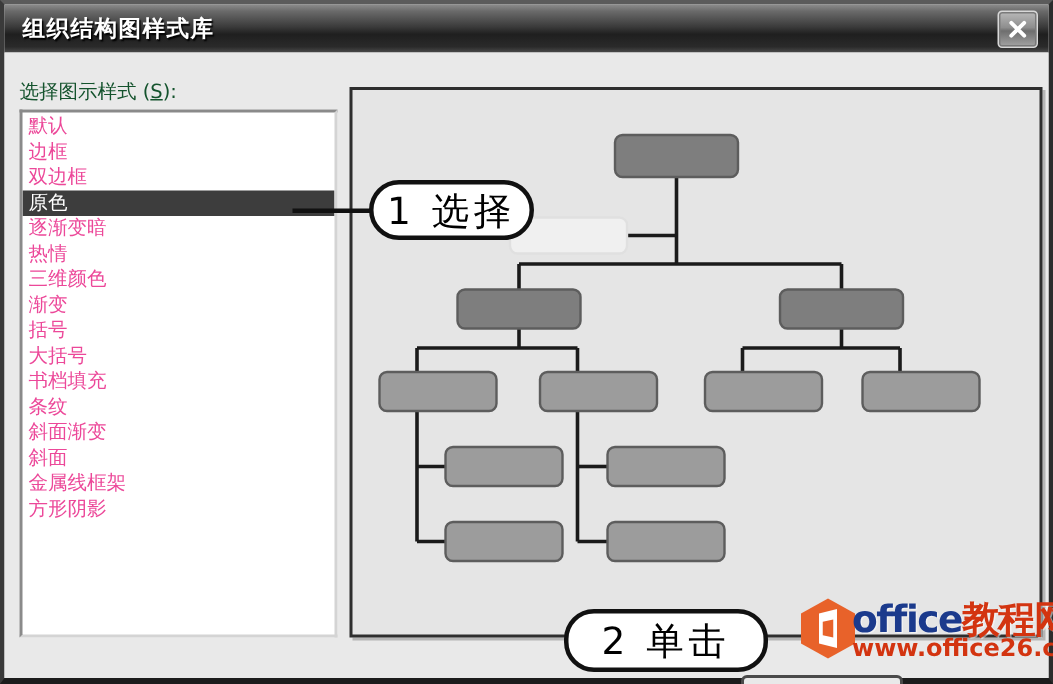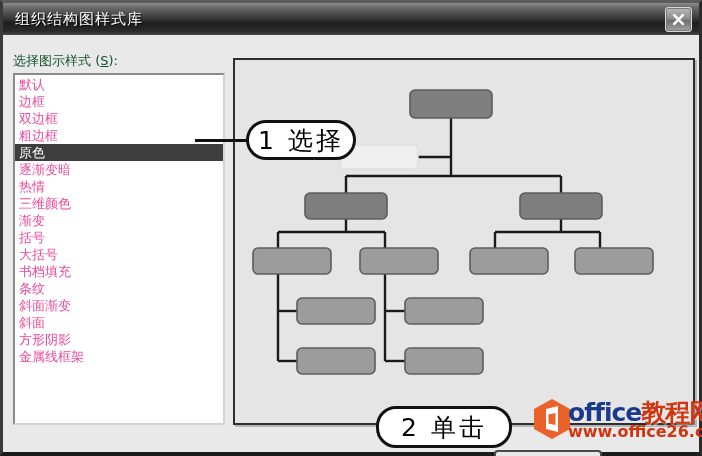--- a/index.html
+++ b/index.html
@@ -20,21 +20,21 @@
     border-right:3px solid #2c2c2c;
     border-bottom:4px solid #1c1c1c;
     box-sizing:border-box;
   }
   .titlebar{
     position:absolute;left:0;top:0;right:0;height:32px;
     background:linear-gradient(to bottom,#8c8c8c 0%,#6a6a6a 14%,#3b3b3b 46%,#1f1f1f 62%,#2a2a2a 88%,#4a4a4a 100%);
     display:flex;align-items:center;
   }
   .title-text{
-    color:#ffffff;font-size:15px;font-weight:normal;
+    color:#ffffff;font-size:15px;font-weight:bold;
     margin-left:12px;letter-spacing:1px;
     text-shadow:1px 1px 1px #000;
     white-space:nowrap;
   }
   .close-btn{
     position:absolute;right:7px;top:4px;width:25px;height:23px;
     background:linear-gradient(to bottom,#b9b9b9,#8e8e8e 45%,#6e6e6e 55%,#a3a3a3);
     border:1px solid #d8d8d8;
     border-radius:3px;
     box-shadow:inset 0 0 0 1px #7a7a7a;
@@ -161,34 +161,33 @@
     <div class="dlg-body">
 
       <div class="list-label">
         <span>选择图示样式 (</span><u>S</u><span>):</span>
       </div>
 
       <div class="listbox" id="listbox">
           <div class="li">默认</div>
           <div class="li">边框</div>
           <div class="li">双边框</div>
-          <div class="li">粗边框</div>
           <div class="li sel">原色</div>
           <div class="li">逐渐变暗</div>
           <div class="li">热情</div>
           <div class="li">三维颜色</div>
           <div class="li">渐变</div>
           <div class="li">括号</div>
           <div class="li">大括号</div>
           <div class="li">书档填充</div>
           <div class="li">条纹</div>
           <div class="li">斜面渐变</div>
           <div class="li">斜面</div>
+          <div class="li">金属线框架</div>
           <div class="li">方形阴影</div>
-          <div class="li">金属线框架</div>
         </div>
 
       <div class="preview">
         <svg class="chart" id="chart-svg" viewBox="0 0 458 363">
             <line x1="216" y1="58" x2="216" y2="116" stroke="#1a1a1a" stroke-width="2.4"></line>
             <line x1="183" y1="97" x2="216" y2="97" stroke="#1a1a1a" stroke-width="2.4"></line>
             <line x1="111" y1="116" x2="326" y2="116" stroke="#1a1a1a" stroke-width="2.4"></line>
             <line x1="111" y1="116" x2="111" y2="133" stroke="#1a1a1a" stroke-width="2.4"></line>
             <line x1="326" y1="116" x2="326" y2="133" stroke="#1a1a1a" stroke-width="2.4"></line>
             <line x1="111" y1="159" x2="111" y2="172" stroke="#1a1a1a" stroke-width="2.4"></line>

